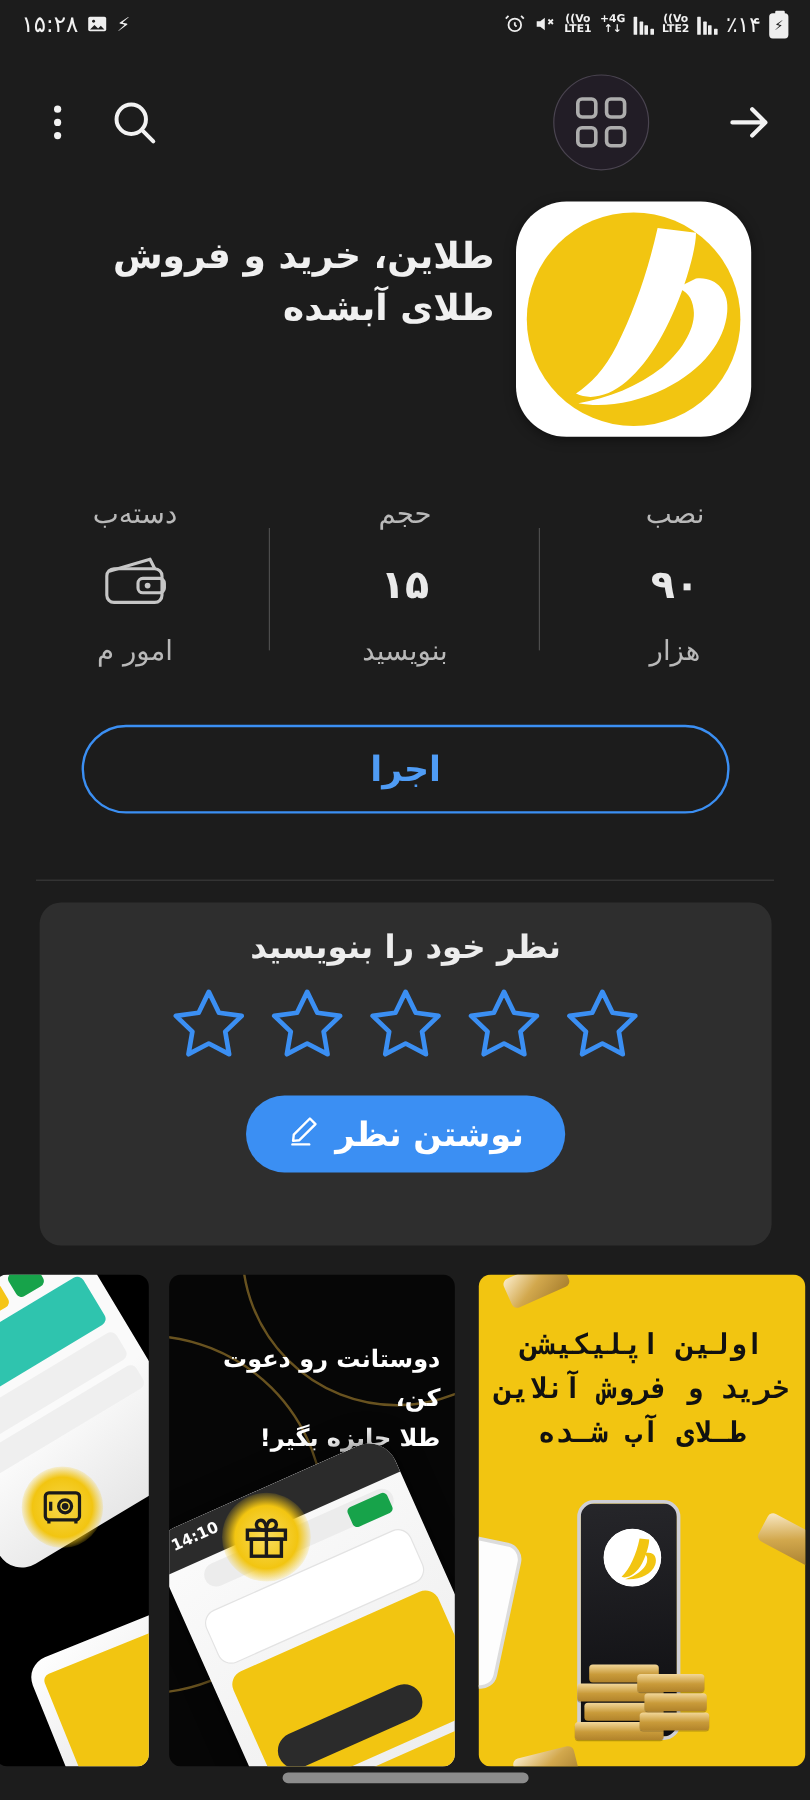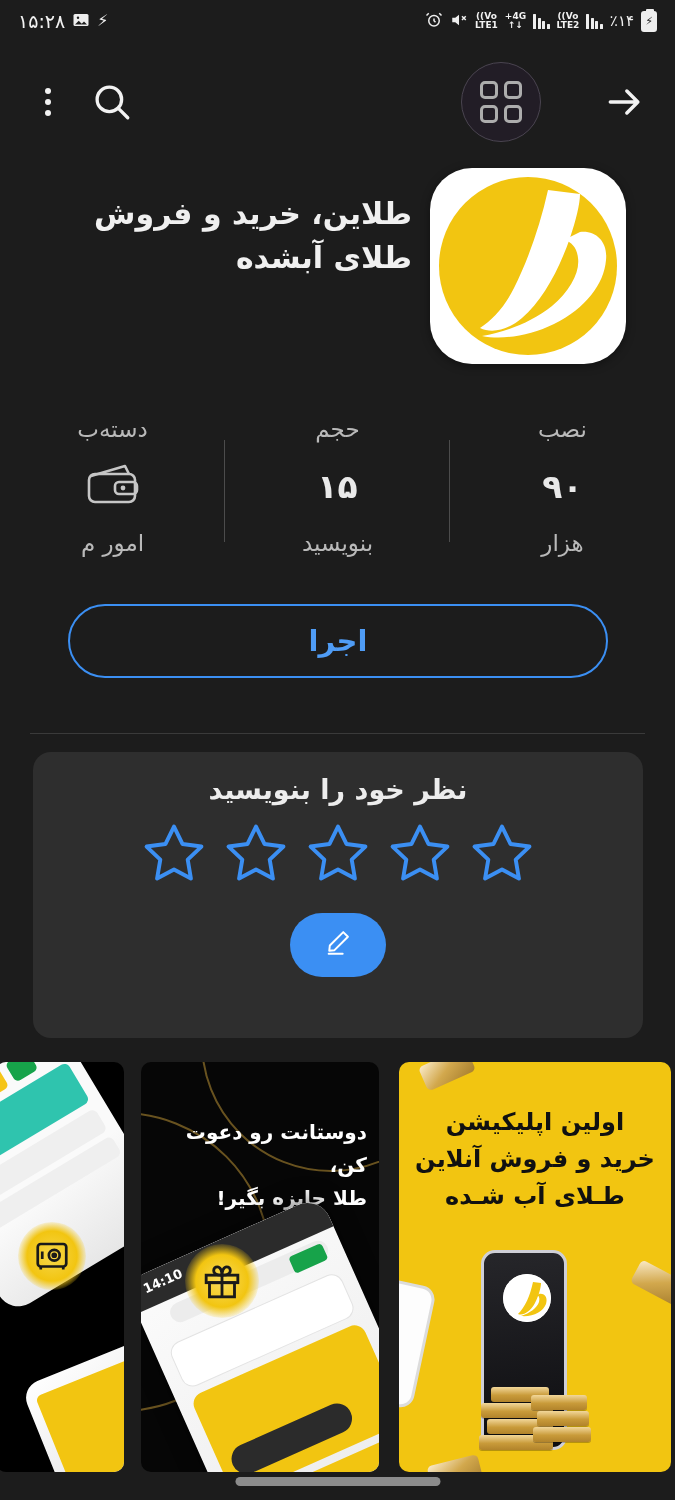--- a/index.html
+++ b/index.html
@@ -23,21 +23,21 @@
     border-radius: 3px; position: relative; background: #eee;
   }
   .sb-batt::after {
     content: ""; position: absolute; top: -4px; left: 3px; width: 8px; height: 3px;
     background: #eee; border-radius: 1px;
   }
   .sb-batt span {
     position: absolute; inset: 0; color: #1c1c1c; font-size: 11px;
     display: flex; align-items: center; justify-content: center; font-weight: bold;
   }
-  .sb-pct { font-size: 15px; letter-spacing: 0; }
+  .sb-pct { font-size: 18px; letter-spacing: 0; }
   .bars { display: inline-flex; align-items: flex-end; gap: 1.5px; height: 16px; }
   .bars i { display: block; width: 3px; background: #eee; border-radius: .5px; }
   .bars i:nth-child(1){height:5px} .bars i:nth-child(2){height:8px}
   .bars i:nth-child(3){height:11px} .bars i:nth-child(4){height:15px}
   .volte { font-size: 9px; font-weight: bold; line-height: 1.05; text-align:center; }
   .ico { font-size: 16px; line-height: 1; }
   .sb-time { font-size: 19px; letter-spacing: 0.5px; }
 
   
   .toolbar {
@@ -133,21 +133,21 @@
   }
 
   
   .shots {
     position: absolute; top: 1062px; left: 0; width: 675px; height: 410px;
     display: flex; direction: ltr; gap: 0; overflow: hidden;
   }
   .shot { position: relative; height: 410px; overflow: hidden; border-radius: 10px; flex: none; }
   .shot.s1 { width: 128px; margin-left: -4px; background: #000; }
   .shot.s2 { width: 238px; margin-left: 17px; background: #060606; }
-  .shot.s3 { width: 272px; margin-left: 20px; background: #f2c511; }
+  .shot.s3 { width: 272px; margin-left: 20px; background: #f2c511; font-family: Liberation Mono, monospace; }
 
   
   .s1 .phone1 {
     position: absolute; left: -58px; top: -10px; width: 190px; height: 230px;
     background: linear-gradient(170deg,#fafafa 60%,#e4e4e4); border-radius: 22px;
     transform: rotate(-31deg); box-shadow: 0 4px 18px rgba(0,0,0,.6);
   }
   .s1 .strip { position:absolute; left:12px; right:12px; border-radius:6px; }
   .s1 .st-a { top:42px; height:46px; background:#2fc4ae; }
   .s1 .st-b { top:96px; height:26px; background:#efefef; }
@@ -391,20 +391,21 @@
           <path d="M12 2.6l2.9 5.95 6.5.9-4.7 4.5 1.1 6.45L12 17.35 6.2 20.4l1.1-6.45-4.7-4.5 6.5-.9z"></path>
         </svg>
       <svg class="rs" width="70" height="70" viewBox="0 0 24 24" fill="none" stroke="#3b8ff3" stroke-width="1.35" stroke-linejoin="round">
           <path d="M12 2.6l2.9 5.95 6.5.9-4.7 4.5 1.1 6.45L12 17.35 6.2 20.4l1.1-6.45-4.7-4.5 6.5-.9z"></path>
         </svg>
       <svg class="rs" width="70" height="70" viewBox="0 0 24 24" fill="none" stroke="#3b8ff3" stroke-width="1.35" stroke-linejoin="round">
           <path d="M12 2.6l2.9 5.95 6.5.9-4.7 4.5 1.1 6.45L12 17.35 6.2 20.4l1.1-6.45-4.7-4.5 6.5-.9z"></path>
         </svg>
     </div>
     <div class="write-btn">
+      <span>نوشتن نظر</span>
       <span>
         <svg width="28" height="28" viewBox="0 0 24 24" fill="none" stroke="#fff" stroke-width="1.7" stroke-linecap="round" stroke-linejoin="round">
           <path d="M16.5 3.5l4 4L9 19l-4.5.5.5-4.5z"></path>
             <path d="M4 22h12"></path>
         </svg>
       </span>
     </div>
   </div>
 
   <div class="shots">

